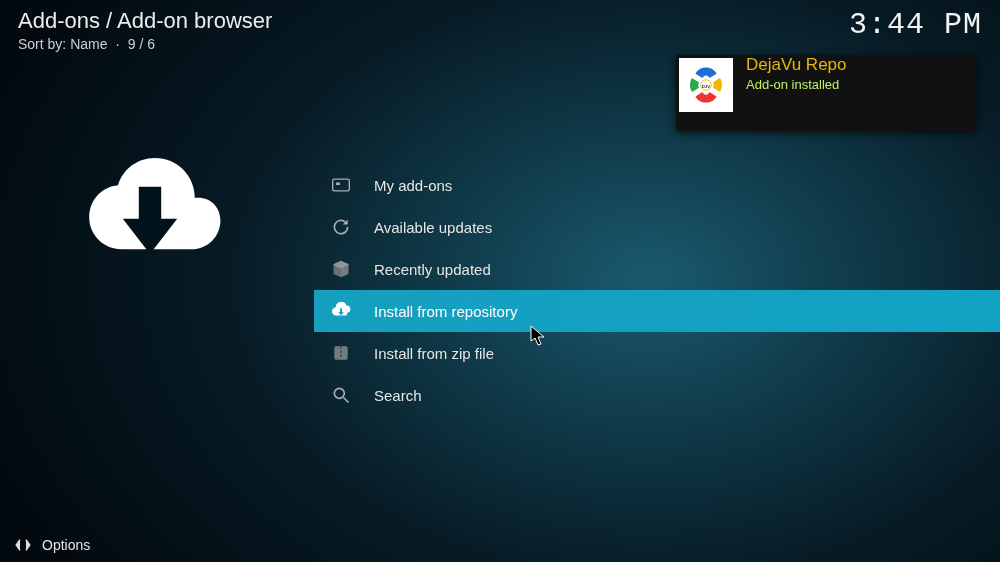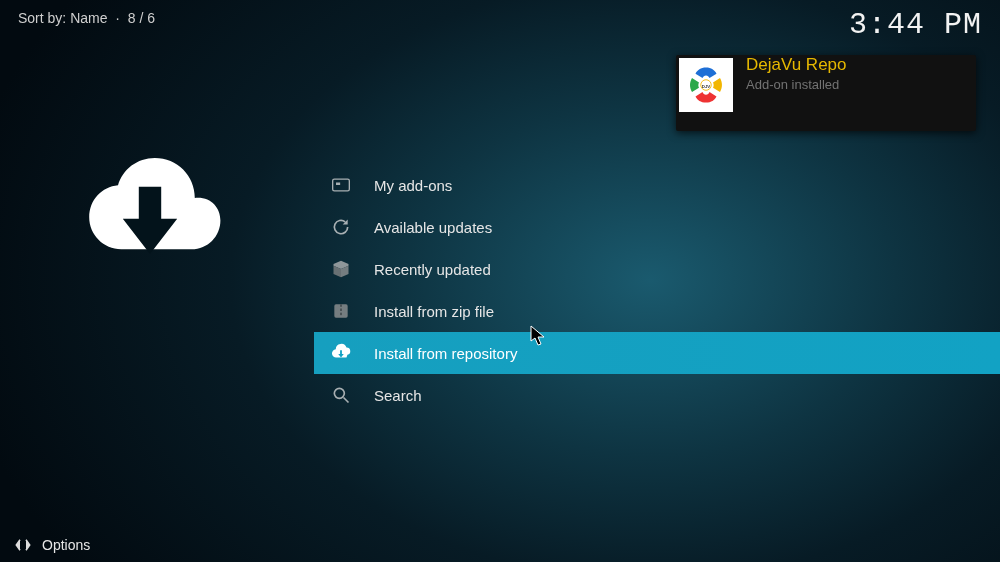--- a/index.html
+++ b/index.html
@@ -43,41 +43,42 @@
     background: #111; display: flex; align-items: flex-start; border-radius: 2px;
     box-shadow: 0 2px 8px rgba(0,0,0,0.7);
   }
   .notif-icon-wrap {
     width: 54px; height: 54px; background: #fff; margin: 3px; display: flex;
     align-items: center; justify-content: center;
   }
   .notif-icon-wrap svg { width: 42px; height: 42px; }
   .notif-text { margin-left: 10px; }
   .notif-title { color: #e6b800; font-size: 17px; }
-  .notif-sub { color: #737373; font-size: 13px; margin-top: 2px; }
+  .notif-sub { color: #bef264; font-size: 13px; margin-top: 2px; }
 
   
   .cursor { position: absolute; left: 530px; top: 325px; pointer-events: none; }
 
   
   .footer {
     position: absolute; bottom: 8px; left: 14px; display: flex; align-items: center;
     color: #e6e6e6; font-size: 14px; justify-content: flex-end;
   }
   .footer .opt-icon { margin-right: 10px; display: flex; }
 </style>
 </head>
 <body>
 
 <div class="header">
   <div>
+    <div class="breadcrumb">Add-ons / Add-on browser</div>
     <div class="sortline">
       <span>Sort by: Name</span>
       <span> &nbsp;·&nbsp; </span>
-      <span>8 / 6</span>
+      <span>9 / 6</span>
     </div>
   </div>
   <div class="clock">3:44 PM</div>
 </div>
 
 <div class="left-icon">
   <svg viewBox="0 0 100 100">
     <path fill="#fff" d="M78 45c0-14-11-25-25-25-11 0-20 7-23 17-10 1-18 9-18 20 0 11 9 20 20 20h44c10 0 18-8 18-18 0-8-6-15-16-14z"></path>
     <rect x="42" y="40" width="16" height="26" fill="none" stroke="#000" stroke-width="0"></rect>
     <path fill="#000" opacity="0" d="M0 0"></path>
@@ -117,40 +118,40 @@
     <span class="mi-icon">
       <svg viewBox="0 0 24 24" width="20" height="20">
           <path fill="#bbb" d="M12 2l9 4v2l-9 4-9-4V6z"></path>
           <path fill="#888" d="M3 8l9 4v10l-9-4z"></path>
           <path fill="#999" d="M21 8l-9 4v10l9-4z"></path>
         </svg>
     </span>
     <span>Recently updated</span>
   </div>
 
+  <div class="menu-item selected">
+    <span class="mi-icon">
+      <svg viewBox="0 0 24 24" width="22" height="22">
+          <path fill="#fff" d="M19 14a4 4 0 0 0-1-7.9A6 6 0 0 0 6.3 8 4.5 4.5 0 0 0 7 17h11z"></path>
+          <path fill="#12a2c4" d="M11 9h2v4h2l-3 4-3-4h2z"></path>
+        </svg>
+    </span>
+    <span>Install from repository</span>
+  </div>
+
   <div class="menu-item">
     <span class="mi-icon">
       <svg viewBox="0 0 24 24" width="20" height="20">
           <rect x="4" y="4" width="16" height="16" rx="2" fill="#999"></rect>
           <rect x="11" y="4" width="2" height="3" fill="#555"></rect>
           <rect x="11" y="9" width="2" height="3" fill="#555"></rect>
           <rect x="11" y="14" width="2" height="3" fill="#555"></rect>
         </svg>
     </span>
     <span>Install from zip file</span>
-  </div>
-
-  <div class="menu-item selected">
-    <span class="mi-icon">
-      <svg viewBox="0 0 24 24" width="22" height="22">
-          <path fill="#fff" d="M19 14a4 4 0 0 0-1-7.9A6 6 0 0 0 6.3 8 4.5 4.5 0 0 0 7 17h11z"></path>
-          <path fill="#12a2c4" d="M11 9h2v4h2l-3 4-3-4h2z"></path>
-        </svg>
-    </span>
-    <span>Install from repository</span>
   </div>
 
   <div class="menu-item">
     <span class="mi-icon">
       <svg viewBox="0 0 24 24" width="20" height="20">
           <circle cx="10" cy="10" r="6" fill="none" stroke="#ddd" stroke-width="2"></circle>
           <line x1="15" y1="15" x2="21" y2="21" stroke="#ddd" stroke-width="2"></line>
         </svg>
     </span>
     <span>Search</span>

